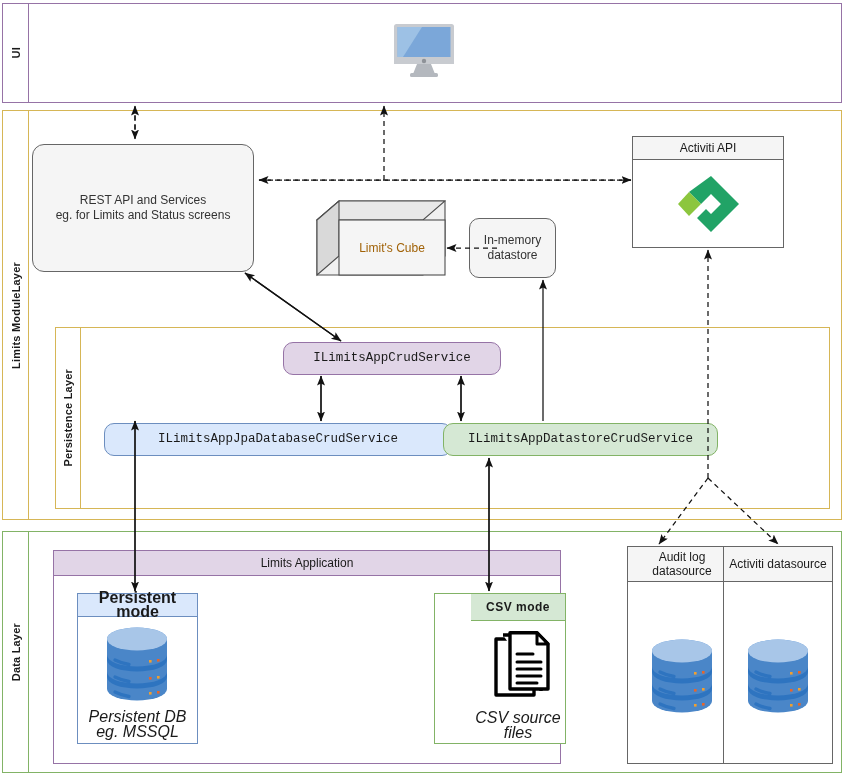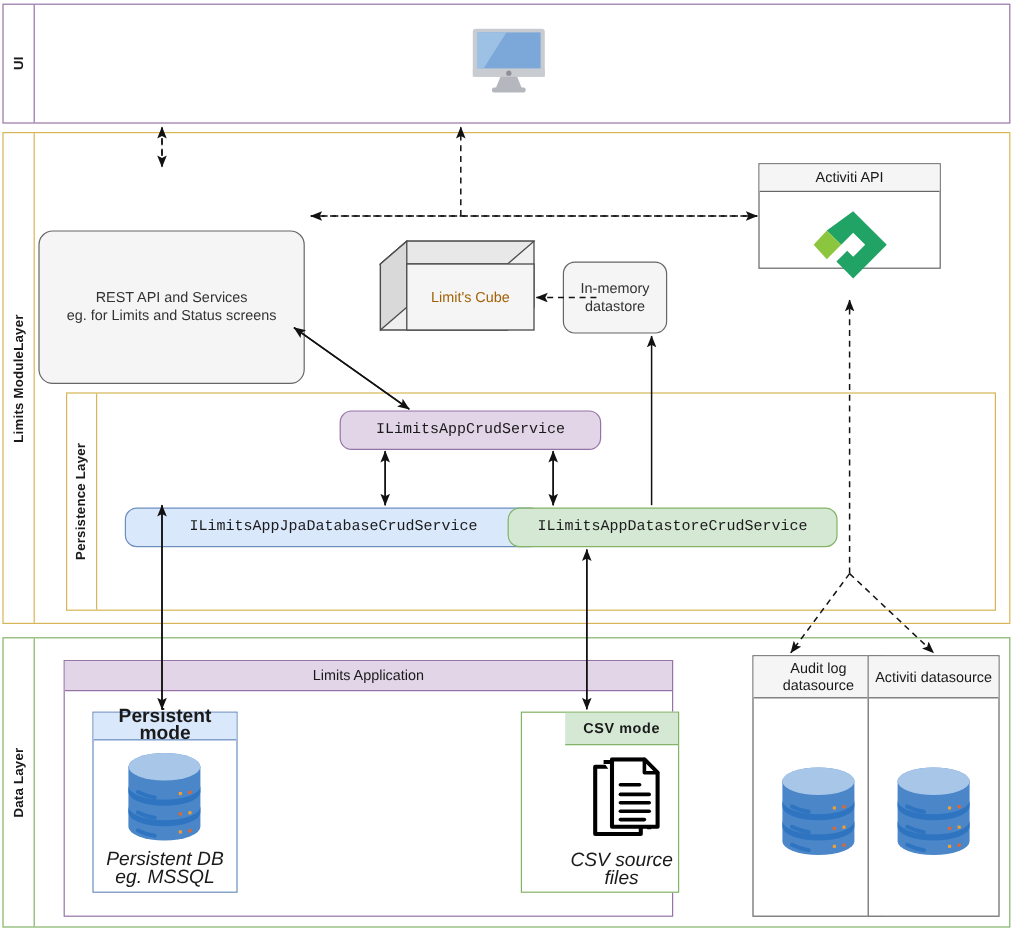--- a/index.html
+++ b/index.html
@@ -24,25 +24,25 @@
 
   .persist-box{border:1.3px solid #d6b656;background:#ffffff;}
   .persist-box .lane-title{border-right:1.3px solid #d6b656;}
 
   
   .node{position:absolute;box-sizing:border-box;display:flex;align-items:center;
         justify-content:center;text-align:center;font-size:12px;line-height:15px;}
   .rounded{border-radius:10px;}
   .mono{font-family:"Liberation Mono","DejaVu Sans Mono",monospace;font-size:12.5px;}
 
-  .n-rest{background:#f5f5f5;border:1.3px solid #666666;border-radius:12px;color:#333;margin-top:48px;}
+  .n-rest{background:#f5f5f5;border:1.3px solid #666666;border-radius:12px;color:#333;}
   .n-mem{background:#f5f5f5;border:1.3px solid #666666;border-radius:10px;color:#333;}
   .n-crud{background:#e1d5e7;border:1.3px solid #9673a6;}
   .n-jpa{background:#dae8fc;border:1.3px solid #6c8ebf;}
-  .n-ds{background:#d5e8d4;border:1.3px solid #82b366;}
+  .n-ds{background:#d5e8d4;border:1.3px solid #82b366;margin-left:20px;}
 
   
   .hdrbox{position:absolute;box-sizing:border-box;background:#ffffff;}
   .hdrbox .hdr{box-sizing:border-box;width:100%;display:flex;align-items:center;
       justify-content:center;text-align:center;font-size:12px;line-height:14px;}
   .hdrbox .body{position:relative;width:100%;}
 
   .b-gray{border:1.3px solid #666666;}
   .b-gray .hdr{background:#f5f5f5;border-bottom:1.3px solid #666666;color:#1a1a1a;}
   .b-purple{border:1.3px solid #9673a6;}
@@ -103,21 +103,21 @@
                 align-items:center;justify-content:center;font-size:12px;color:#a16207;">Limit's Cube</div>
   </div>
 
   <div class="node n-mem" style="left:469px;top:218px;width:87px;height:60px;">
     <div>
       <div>In-memory</div>
       <div>datastore</div>
     </div>
   </div>
 
-  <div class="hdrbox b-gray" style="left:632px;top:136px;width:152px;height:88px;">
+  <div class="hdrbox b-gray" style="left:632px;top:136px;width:152px;height:112px;">
     <div class="hdr" style="height:23px;">Activiti API</div>
     <div class="body" style="height:87px;">
       <div class="icon" style="left:44px;top:14px;width:64px;height:60px;">
         <svg width="64" height="60" viewBox="0 0 64 60">
           <path d="M34 2 L62 30 L34 58 L20 44 L29 35 L34 40 L44 30 L34 20 L24 30 L12 18 Z" fill="#21a366"></path>
           <path d="M12 18 L24 30 L12 42 L1 30 Z" fill="#8cc63e"></path>
         </svg>
       </div>
     </div>
   </div>

